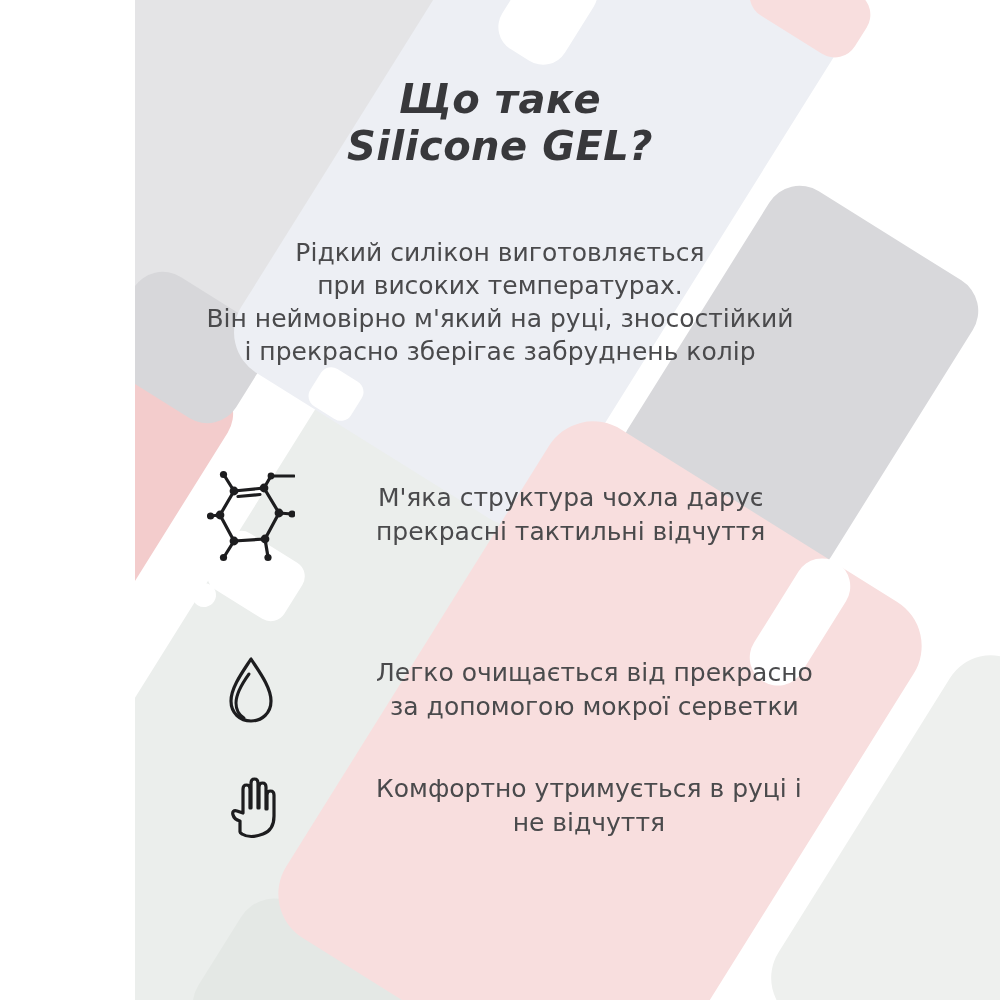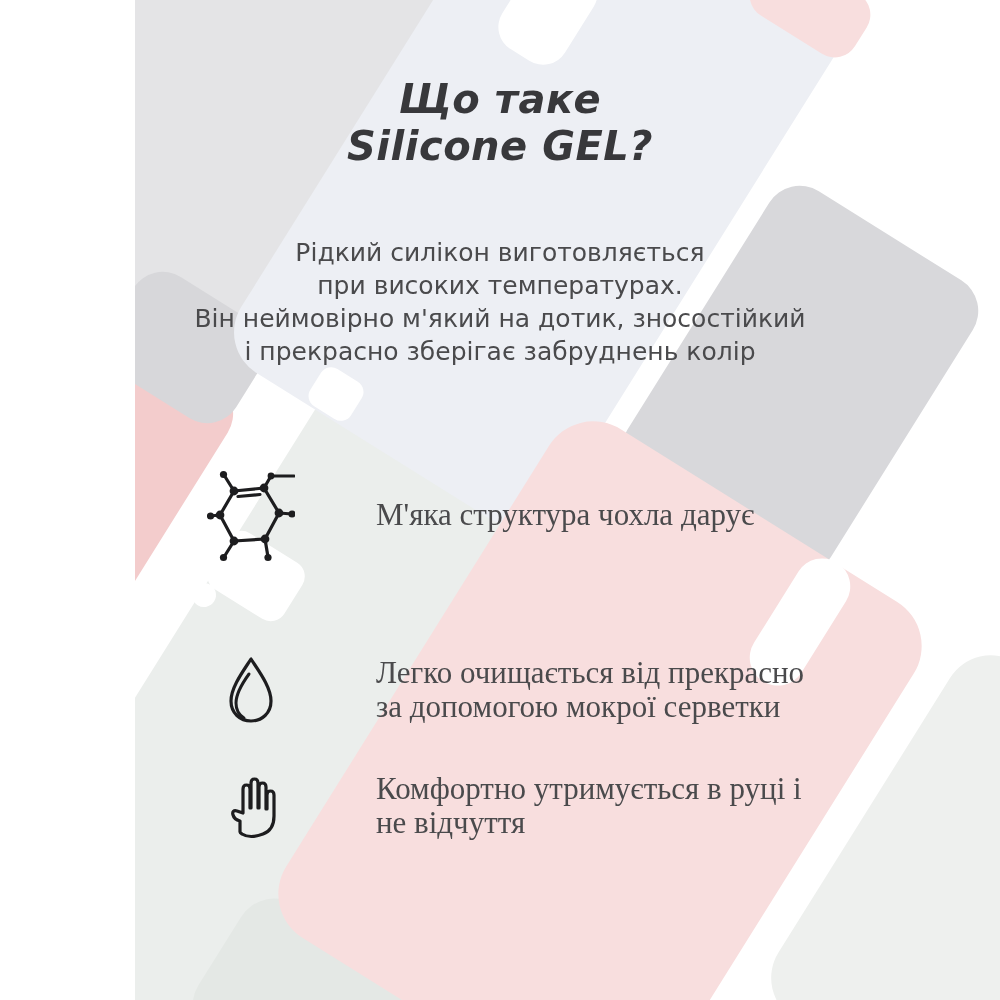--- a/index.html
+++ b/index.html
@@ -41,21 +41,21 @@
 
   
   .content{position:absolute;inset:0;z-index:2;}
   .title{position:absolute;top:76px;left:0;width:100%;text-align:center;
          color:var(--title-text);font-weight:bold;font-style:italic;
          font-size:40px;line-height:47px;letter-spacing:0.5px;}
   .intro{position:absolute;top:236px;left:0;width:100%;text-align:center;
          color:var(--body-text);font-size:25px;line-height:33px;}
   .feature{position:absolute;left:198px;width:680px;display:flex;align-items:center;gap:72px;}
   .feature .icon-box{flex:none;width:106px;display:flex;justify-content:center;}
-  .feature .txt{color:var(--body-text);font-size:31px;line-height:34px;text-align:left;font-family:Liberation Serif, serif;}
+  .feature .txt{color:var(--body-text);font-size:25px;line-height:34px;text-align:center;}
   .f1{top:455px;height:120px;}
   .f2{top:632px;height:115px;}
   .f3{top:753px;height:105px;}
   svg{display:block;}
 </style>
 </head>
 <body>
 
 <div class="poster">
 
@@ -80,21 +80,21 @@
   <div class="content">
 
     <div class="title">
       <div>Що таке</div>
       <div>Silicone GEL?</div>
     </div>
 
     <div class="intro">
       <div>Рідкий силікон виготовляється</div>
       <div>при високих температурах.</div>
-      <div>Він неймовірно м'який на дотик, зносостійкий</div>
+      <div>Він неймовірно м'який на руці, зносостійкий</div>
       <div>і прекрасно зберігає забруднень колір</div>
     </div>
 
     <div class="feature f1">
       <div class="icon-box">
         <svg width="88" height="98" viewBox="0 0 88 98" fill="none" stroke="#1d1d1f" stroke-width="3.2" stroke-linecap="round" stroke-linejoin="round">
           <path d="M27,25 L57,22 L72,47 L58,73 L27,75 L13,49 Z"></path>
           <path d="M31,30.5 L53,28.5"></path>
           <path d="M27,25 L17,9"></path>
           <path d="M57,22 L64,10 L87,10"></path>
@@ -113,20 +113,21 @@
               <circle cx="64" cy="10" r="3.4"></circle>
             <circle cx="85" cy="48" r="3.6"></circle>
               <circle cx="3.5" cy="50" r="3.6"></circle>
             <circle cx="16.5" cy="91.5" r="3.6"></circle>
               <circle cx="61" cy="91.5" r="3.6"></circle>
           </g>
         </svg>
       </div>
       <div class="txt">
         <div>М'яка структура чохла дарує</div>
+        <div>прекрасні тактильні відчуття</div>
       </div>
     </div>
 
     <div class="feature f2">
       <div class="icon-box">
         <svg width="54" height="72" viewBox="0 0 54 72" fill="none" stroke="#1d1d1f" stroke-width="3.2" stroke-linecap="round" stroke-linejoin="round">
           <path d="M27,5 C20,16 7,33 7,47 C7,59 16,67 27,67 C38,67 47,59 47,47 C47,33 34,16 27,5 Z"></path>
           <path d="M25,20 C17,31 12,41 12,49 C12,56 15,61 20,64" stroke-width="3"></path>
         </svg>
       </div>

